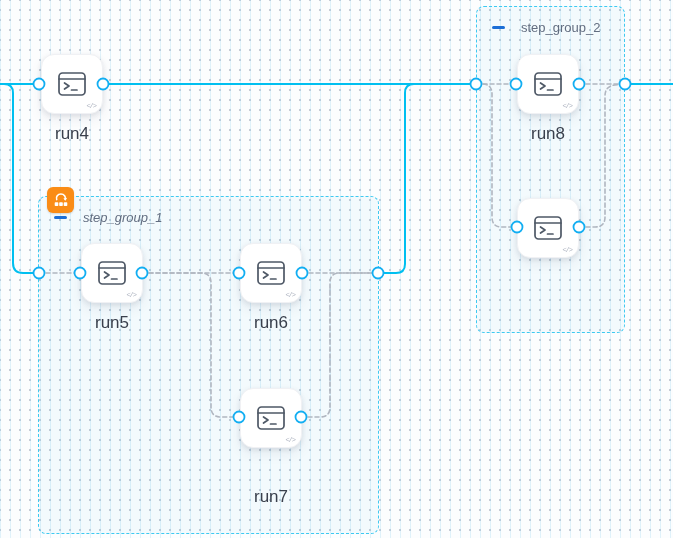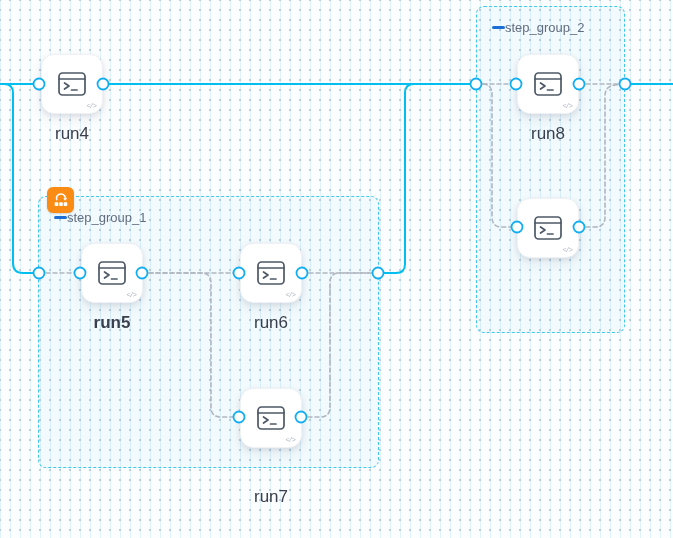--- a/index.html
+++ b/index.html
@@ -11,21 +11,21 @@
       linear-gradient(to right, rgba(150,210,240,0.28) 1px, transparent 1px),
       radial-gradient(circle, #c7ccd6 1px, transparent 1.4px);
     background-size:10px 10px,10px 10px;
     background-position:0 0,5px 5px;
   }
   .group{
     position:absolute;border:1px dashed #3ec9f1;border-radius:8px;
     background:rgba(77,195,240,0.05);box-sizing:border-box;
   }
   .group-title{
-    position:absolute;top:13px;left:15px;display:flex;align-items:center;gap:0;
+    position:absolute;top:13px;left:15px;display:flex;align-items:center;gap:16px;
     font-size:13px;color:#626d80;white-space:nowrap;
   }
   .minus-icon{width:13px;height:3px;border-radius:2px;background:#1b6ed6;flex:none;}
   .loop-badge{
     position:absolute;left:8px;top:-10px;width:27px;height:26px;border-radius:6px;
     background:#fa8c16;display:flex;align-items:center;justify-content:center;
     box-shadow:0 1px 2px rgba(0,0,0,0.15);
   }
   .node{
     position:absolute;width:62px;height:60px;background:#ffffff;border-radius:13px;
@@ -47,21 +47,21 @@
   .edge-solid{stroke:#00bff0;stroke-width:2;fill:none;stroke-linecap:round;}
   .edge-dashed{stroke:#b0b6c0;stroke-width:1.6;fill:none;stroke-dasharray:4 3;stroke-linecap:round;}
   .port{fill:#ffffff;stroke:#12aef2;stroke-width:1.8;}
   .term-icon{stroke:#4e5866;fill:none;stroke-width:1.7;stroke-linecap:round;stroke-linejoin:round;}
 </style>
 </head>
 <body>
 
 <div class="canvas">
 
-  <div class="group" style="left:38px;top:196px;width:341px;height:272px;">
+  <div class="group" style="left:38px;top:196px;width:341px;height:338px;font-style:italic;">
     <div class="loop-badge">
       <svg width="18" height="18" viewBox="0 0 20 20">
         <path d="M5.2 9.5 A 5 4.6 0 1 1 14.6 9.5" stroke="#ffffff" stroke-width="1.8" fill="none" stroke-linecap="round"></path>
         <path d="M12.6 8.2 L15.2 10.6 L16.8 7.4 Z" fill="#ffffff"></path>
         <rect x="3" y="12.6" width="4" height="4" rx="0.8" fill="#ffffff"></rect>
         <rect x="8" y="12.6" width="4" height="4" rx="0.8" fill="#ffffff"></rect>
         <rect x="13" y="12.6" width="4" height="4" rx="0.8" fill="#ffffff"></rect>
       </svg>
     </div>
     <div class="group-title">
@@ -90,21 +90,21 @@
 
   <div class="node" style="left:81px;top:243px;">
     <svg width="30" height="26" viewBox="0 0 30 26" class="term-icon">
       <rect x="2" y="2" width="26" height="22" rx="3.5"></rect>
       <line x1="2" y1="8" x2="28" y2="8"></line>
       <path d="M7.5 12 L12 15 L7.5 18"></path>
       <line x1="14.5" y1="19" x2="20" y2="19"></line>
     </svg>
     <span class="code-mini">&lt;/&gt;</span>
   </div>
-  <div class="node-label" style="left:62px;top:313px;font-weight:bold;">run5</div>
+  <div class="node-label" style="left:62px;top:313px;">run5</div>
 
   <div class="node" style="left:240px;top:243px;">
     <svg width="30" height="26" viewBox="0 0 30 26" class="term-icon">
       <rect x="2" y="2" width="26" height="22" rx="3.5"></rect>
       <line x1="2" y1="8" x2="28" y2="8"></line>
       <path d="M7.5 12 L12 15 L7.5 18"></path>
       <line x1="14.5" y1="19" x2="20" y2="19"></line>
     </svg>
     <span class="code-mini">&lt;/&gt;</span>
   </div>

